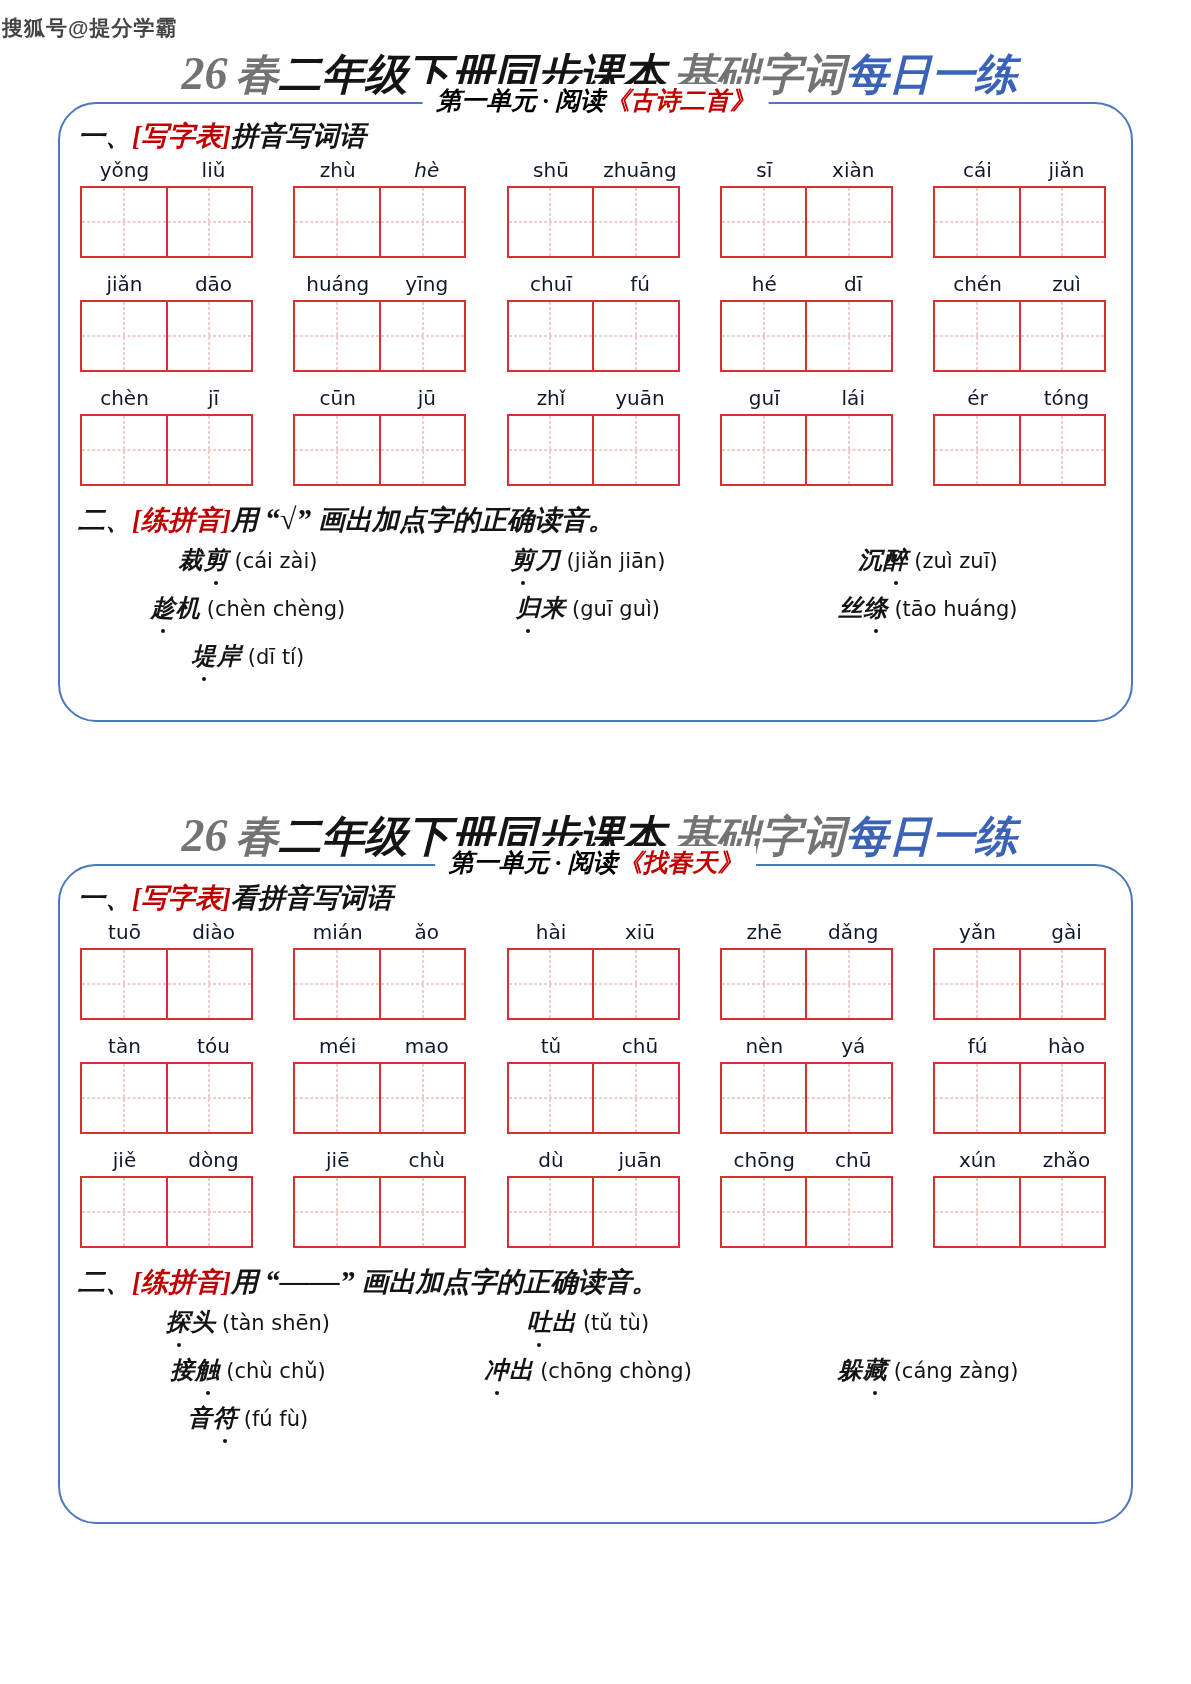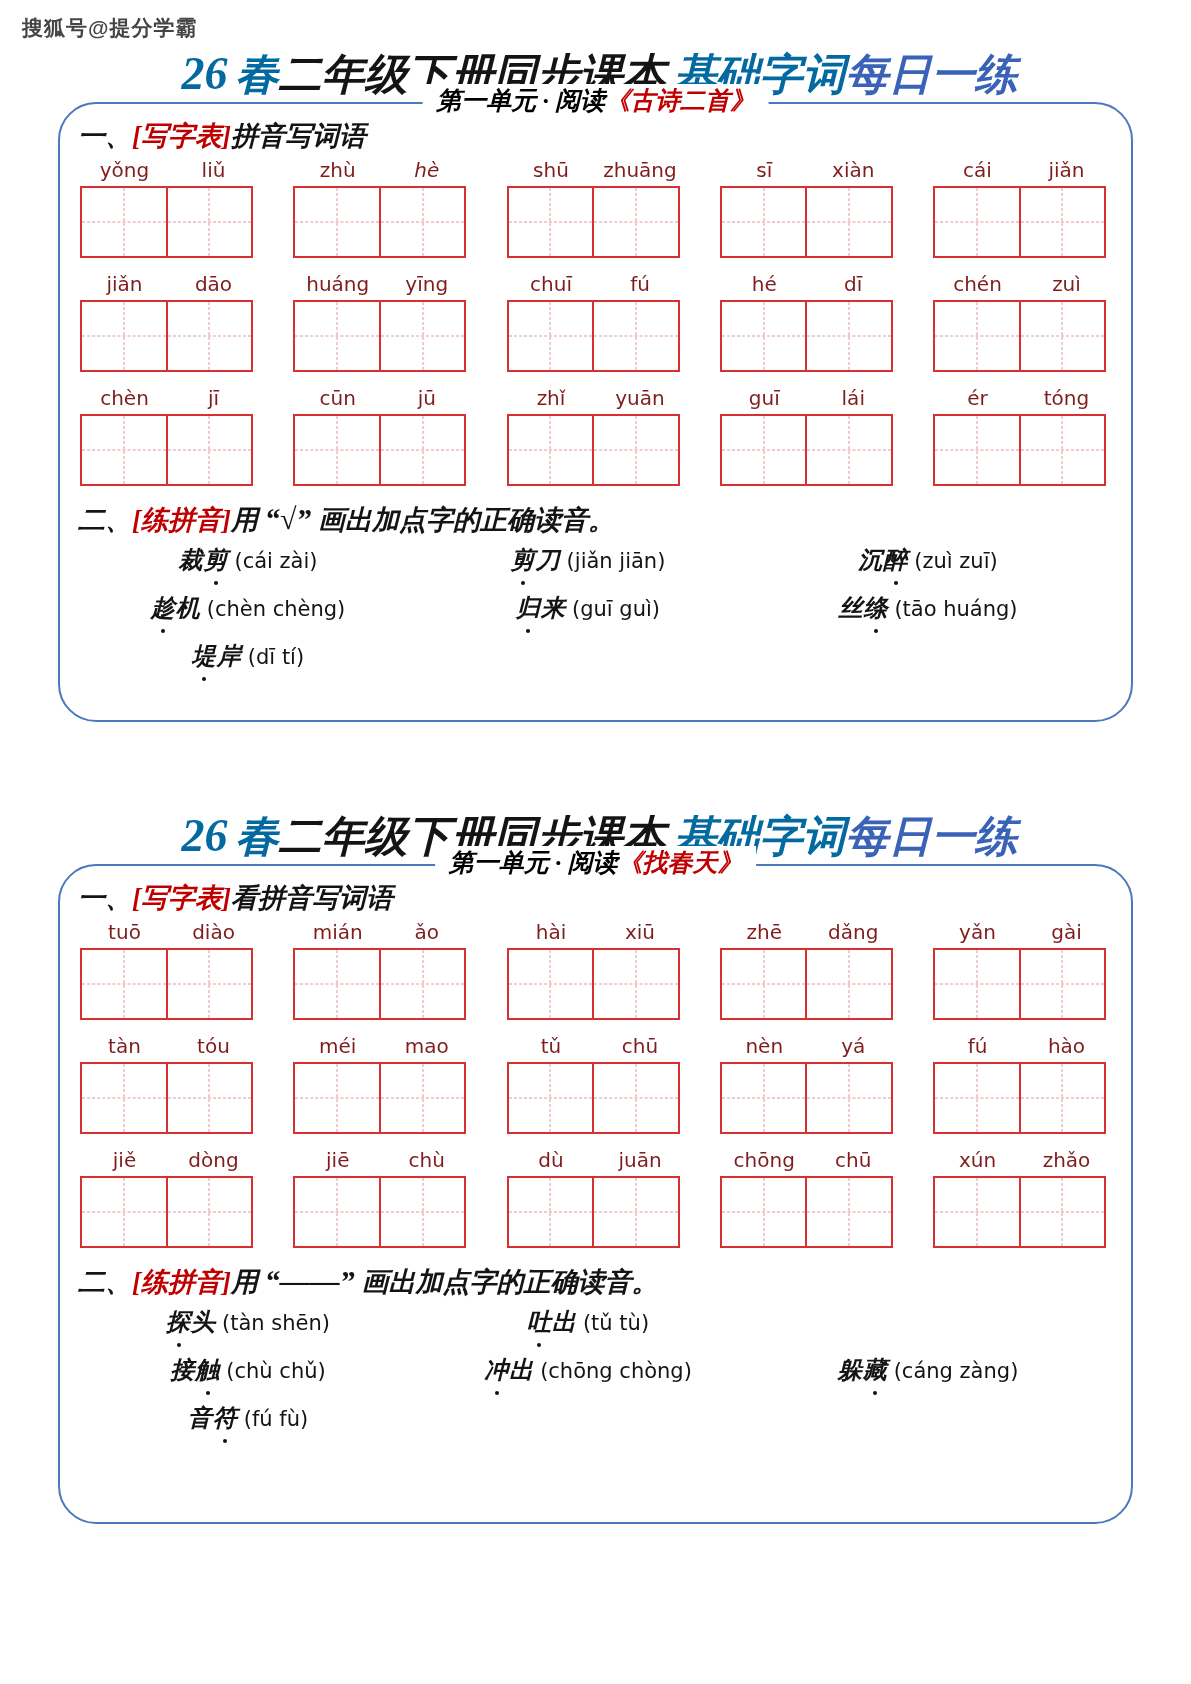--- a/index.html
+++ b/index.html
@@ -2,39 +2,39 @@
 <html><head>
 <meta charset="utf-8">
 <style>
   html,body{margin:0;padding:0;}
   body{
     width:1191px;height:1684px;background:#ffffff;
     font-family:"Liberation Serif","DejaVu Serif",serif;
     position:relative;overflow:hidden;
   }
   .watermark{
-    position:absolute;left:22px;top:14px;
+    position:absolute;left:2px;top:14px;
     font-family:"Liberation Sans","DejaVu Sans",sans-serif;
     font-size:21px;font-weight:bold;color:#2b2b2b;letter-spacing:1px;
     opacity:.88;
   }
   .sheet{position:absolute;left:0;width:1191px;}
   .sheet1{top:48px;}
   .sheet2{top:810px;}
 
   .title{
     text-align:center;
     font-family:"Liberation Serif","DejaVu Serif",serif;
     font-weight:bold;font-style:italic;
     font-size:43px;line-height:1.12;
     white-space:nowrap;
     margin:0 0 2px 0;
     letter-spacing:0px;
   }
-  .t-red{color:#0369a1;margin-left:8px;}
+  .t-red{color:#737373;margin-left:8px;}
   .t-black{color:#141414;}
   .t-blue{color:#3a63b8;}
   .t-num{font-size:46px;}
 
   .card{
     position:relative;
     margin:0 58px 0 58px;
     border:2.5px solid #4a79bd;
     border-radius:38px;
     height:620px;
@@ -56,21 +56,21 @@
   .rows{padding:0 14px;}
   .row{
     display:flex;justify-content:space-between;
     margin-bottom:12px;
     padding:0 6px;
   }
   .cellgroup{width:178px;}
   .py{
     display:flex;justify-content:space-around;
     font-family:"DejaVu Sans","Liberation Sans",sans-serif;
-    font-size:20px;color:#7f1d1d;
+    font-size:20px;color:#0f172a;
     margin-bottom:4px;
     height:26px;align-items:flex-end;
   }
   .py span{display:block;text-align:center;}
   .tzg{
     display:flex;
     width:173px;height:72px;
     border:2px solid #d83030;
     box-sizing:border-box;
   }

